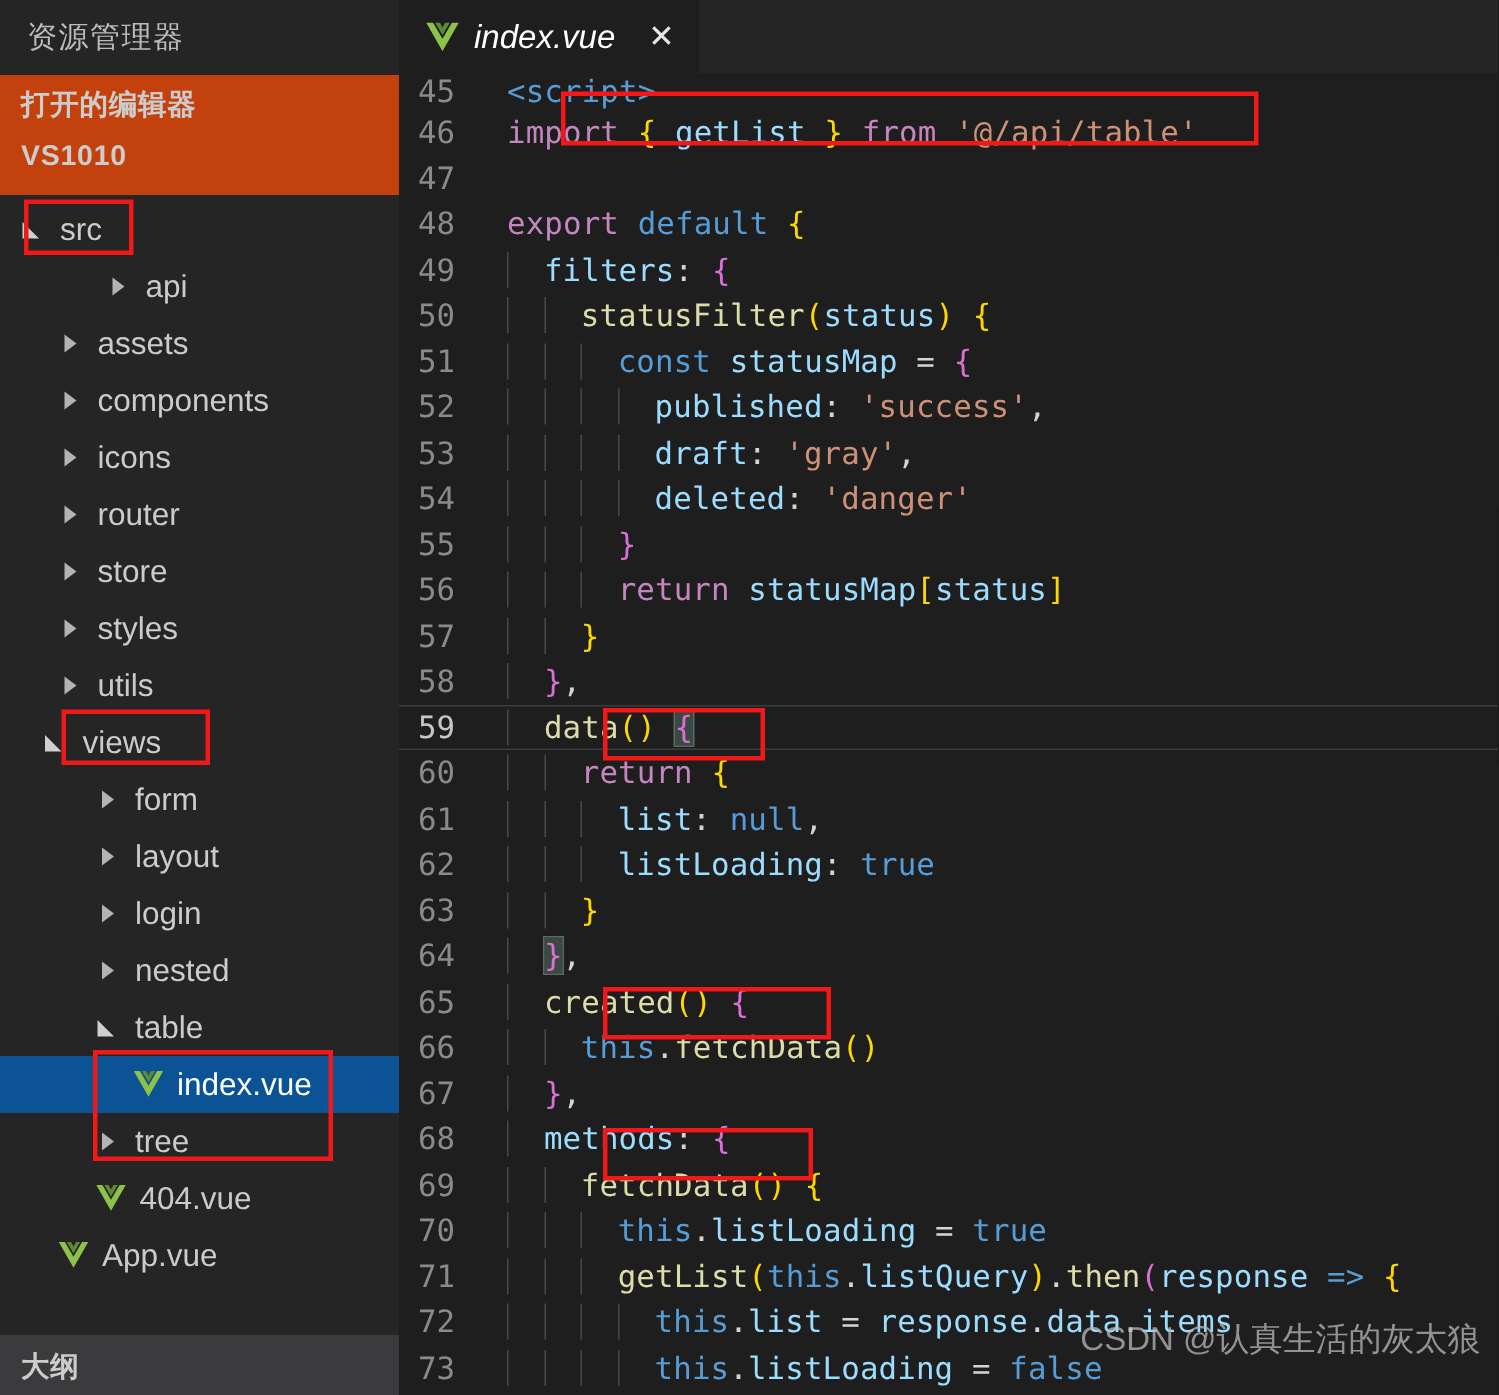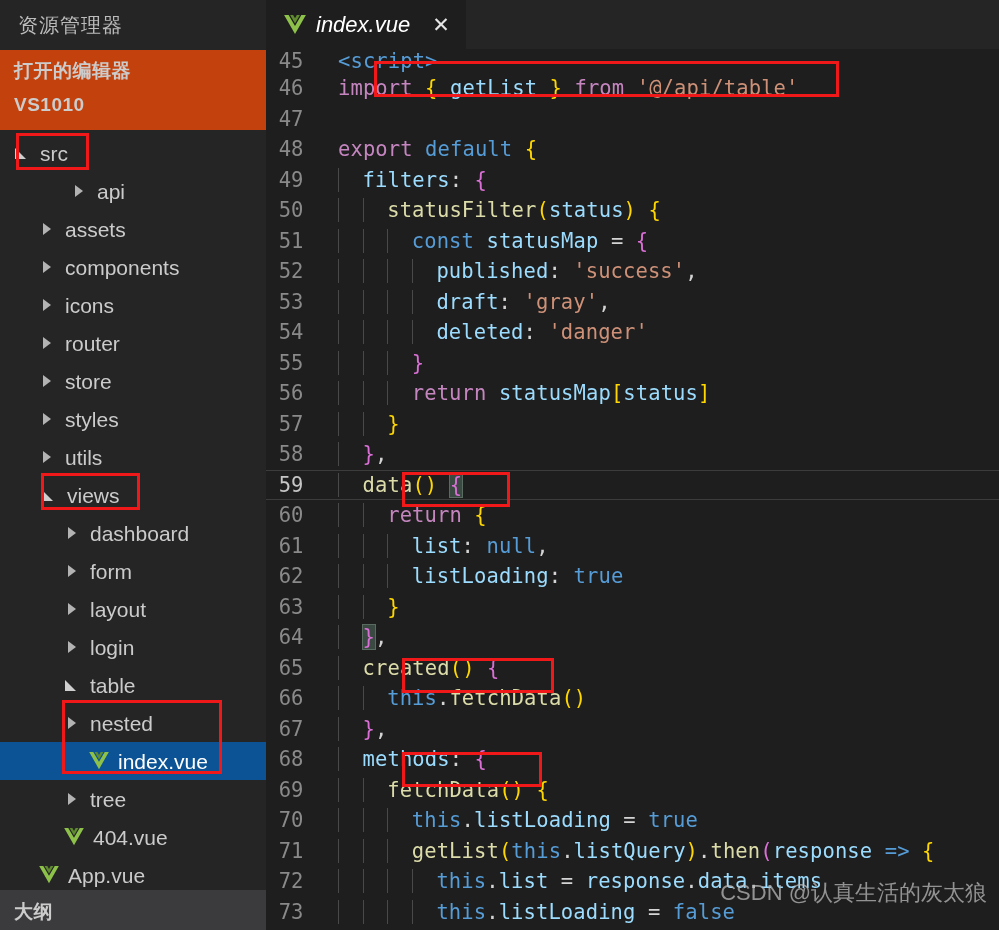--- a/index.html
+++ b/index.html
@@ -276,47 +276,43 @@
           <span class="tree-label">store</span>
         </div>
         <div class="tree-row" style="padding-left: 39px;">
           <span class="twisty collapsed"></span>
           <span class="tree-label">styles</span>
         </div>
         <div class="tree-row" style="padding-left: 39px;">
           <span class="twisty collapsed"></span>
           <span class="tree-label">utils</span>
         </div>
-        <div class="tree-row" style="padding-left: 41px;">
+        <div class="tree-row" style="padding-left: 29px;">
           <span class="twisty expanded"></span>
           <span class="tree-label">views</span>
         </div>
         <div class="tree-row" style="padding-left: 64px;">
           <span class="twisty collapsed"></span>
-          <span class="tree-label">dashboard</span>
-        </div>
-        <div class="tree-row" style="padding-left: 64px;">
-          <span class="twisty collapsed"></span>
           <span class="tree-label">form</span>
         </div>
         <div class="tree-row" style="padding-left: 64px;">
           <span class="twisty collapsed"></span>
           <span class="tree-label">layout</span>
         </div>
         <div class="tree-row" style="padding-left: 64px;">
           <span class="twisty collapsed"></span>
           <span class="tree-label">login</span>
+        </div>
+        <div class="tree-row" style="padding-left: 64px;">
+          <span class="twisty collapsed"></span>
+          <span class="tree-label">nested</span>
         </div>
         <div class="tree-row" style="padding-left: 64px;">
           <span class="twisty expanded"></span>
           <span class="tree-label">table</span>
-        </div>
-        <div class="tree-row" style="padding-left: 64px;">
-          <span class="twisty collapsed"></span>
-          <span class="tree-label">nested</span>
         </div>
         <div class="tree-row selected" style="padding-left: 89px;">
           <span class="vue-icon">
             <svg width="20" height="18" viewBox="0 0 24 22">
   <polygon points="0,0 5,0 12,12 19,0 24,0 12,21" fill="#8dc149"></polygon>
   <polygon points="6.6,0 10,0 12,3.6 14,0 17.4,0 12,9.3" fill="#5f8a2f"></polygon>
             </svg>
           </span>
           <span class="tree-label">index.vue</span>
         </div>

